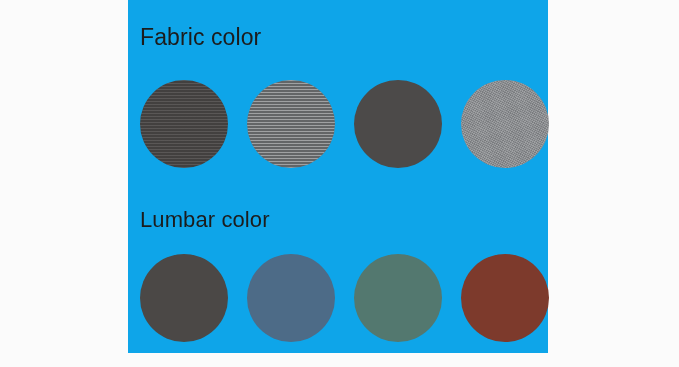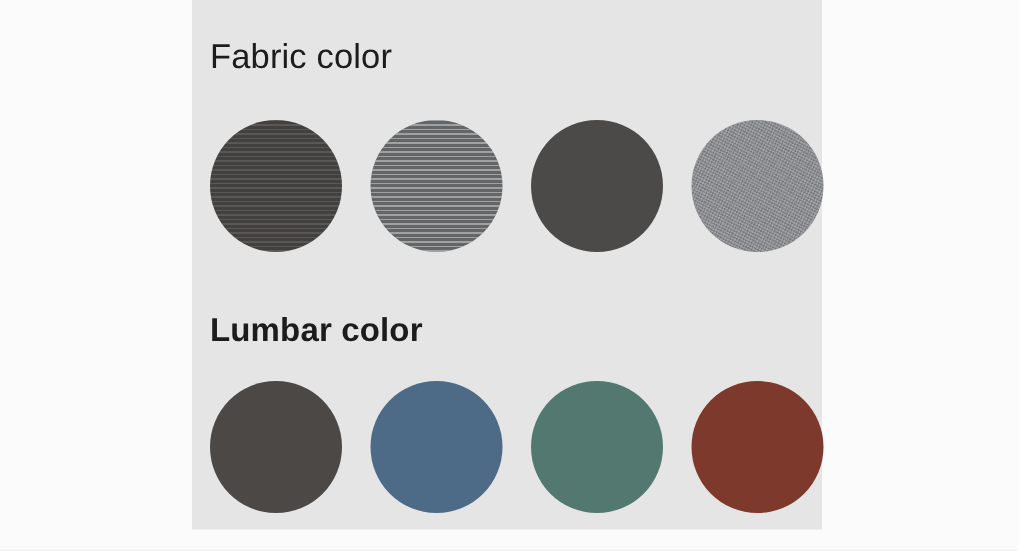--- a/index.html
+++ b/index.html
@@ -34,21 +34,21 @@
   }
   .group-label.fabric {
     top: 26px;
     font-size: 23px;
     font-weight: 400;
     letter-spacing: 0.1px;
   }
   .group-label.lumbar {
     top: 209px;
     font-size: 22px;
-    font-weight: 700;
+    font-weight: 400;
     letter-spacing: 0.1px;
   }
 
   .swatch-row {
     position: absolute;
     left: 12px;
     width: 396px;
     height: 88px;
     display: flex;
     gap: 19px;
@@ -102,21 +102,21 @@
         rgba(255,255,255,0.09) 0px,
         rgba(255,255,255,0.09) 1px,
         rgba(0,0,0,0.06) 1px,
         rgba(0,0,0,0.06) 2px);
   }
   .tex-none { background-image: none; }
 </style>
 </head>
 <body style="background: rgb(251, 251, 251);">
 
-<div id="swatch-panel" style="background: #e5e5e5;">
+<div id="swatch-panel" style="background: #0ea5e9;">
 
   <div class="group-label fabric">Fabric color</div>
 
   <div class="swatch-row" id="fabric-row">
       <div class="swatch" style="background: rgb(74, 71, 70);">
         <div class="texture tex-stripe-subtle"></div>
       </div>
       <div class="swatch" style="background: rgb(118, 120, 122);">
         <div class="texture tex-stripe-strong"></div>
       </div>

